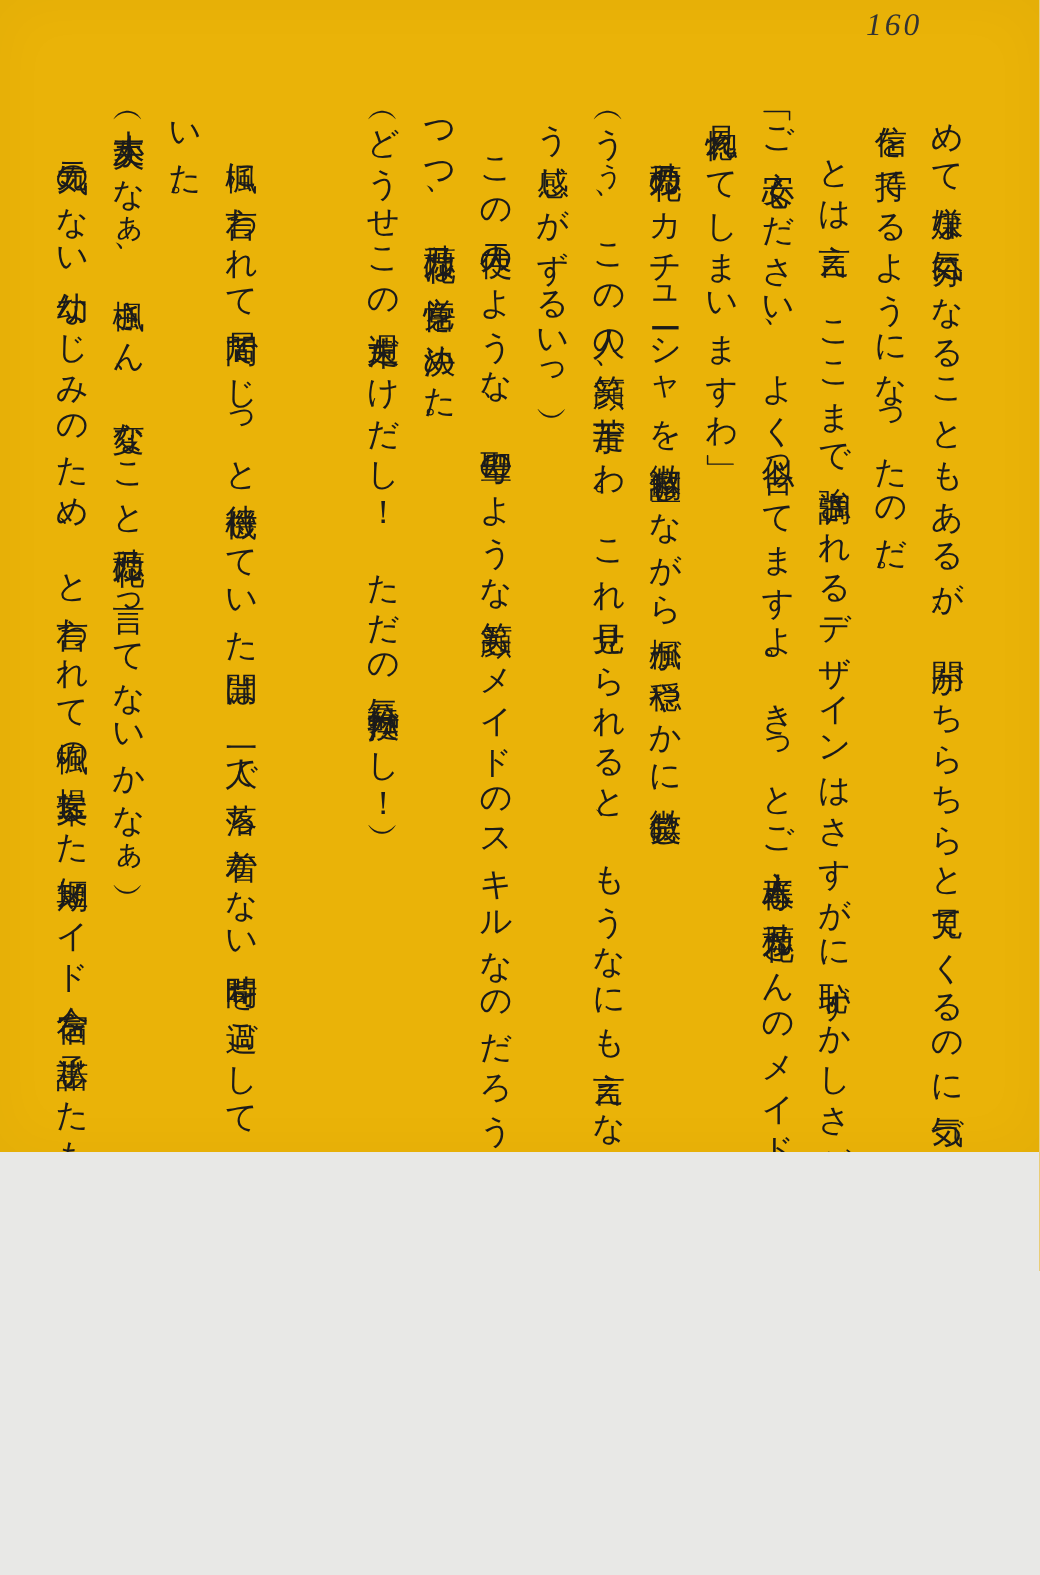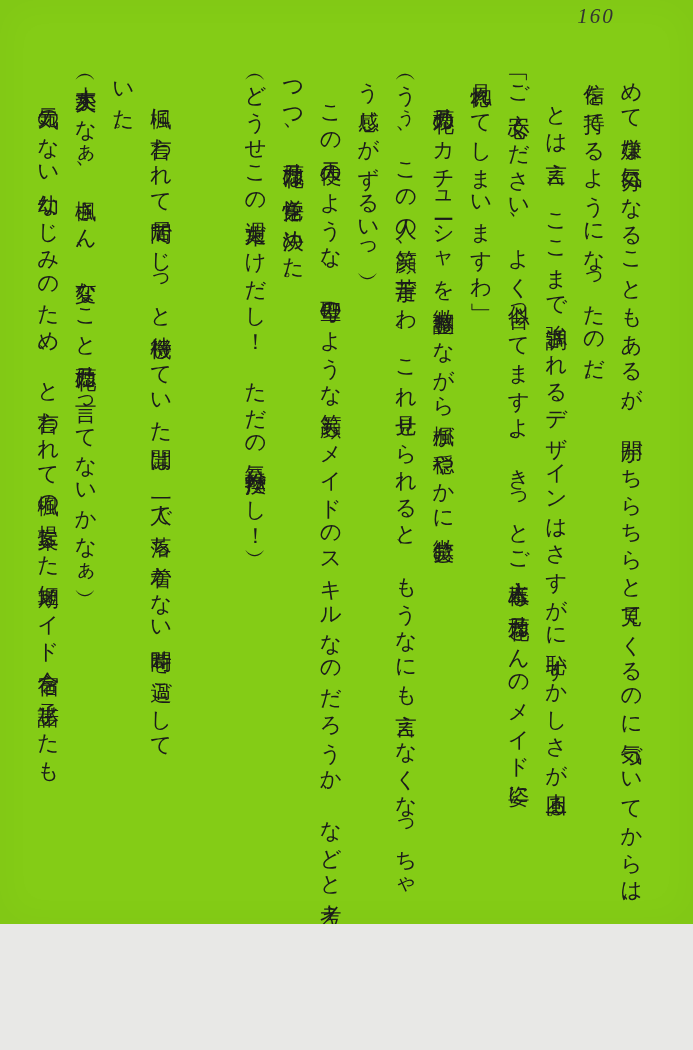--- a/index.html
+++ b/index.html
@@ -3,23 +3,23 @@
 <meta charset="utf-8">
 <style>
   html, body {
     margin: 0;
     padding: 0;
     background: #e8e8e6;
   }
   .page {
     position: relative;
     width: 693px;
-    height: 924px;
+    height: 768px;
     margin: 0 auto;
-    background: #84cc16;
+    background: #eab308;
     overflow: hidden;
     font-family: "Liberation Serif", "DejaVu Serif", serif;
     color: #1b1b1b;
     box-shadow: inset 0 0 40px rgba(0,0,0,0.03);
   }
   .page-number {
     position: absolute;
     top: 4px;
     left: 556px;
     width: 80px;

